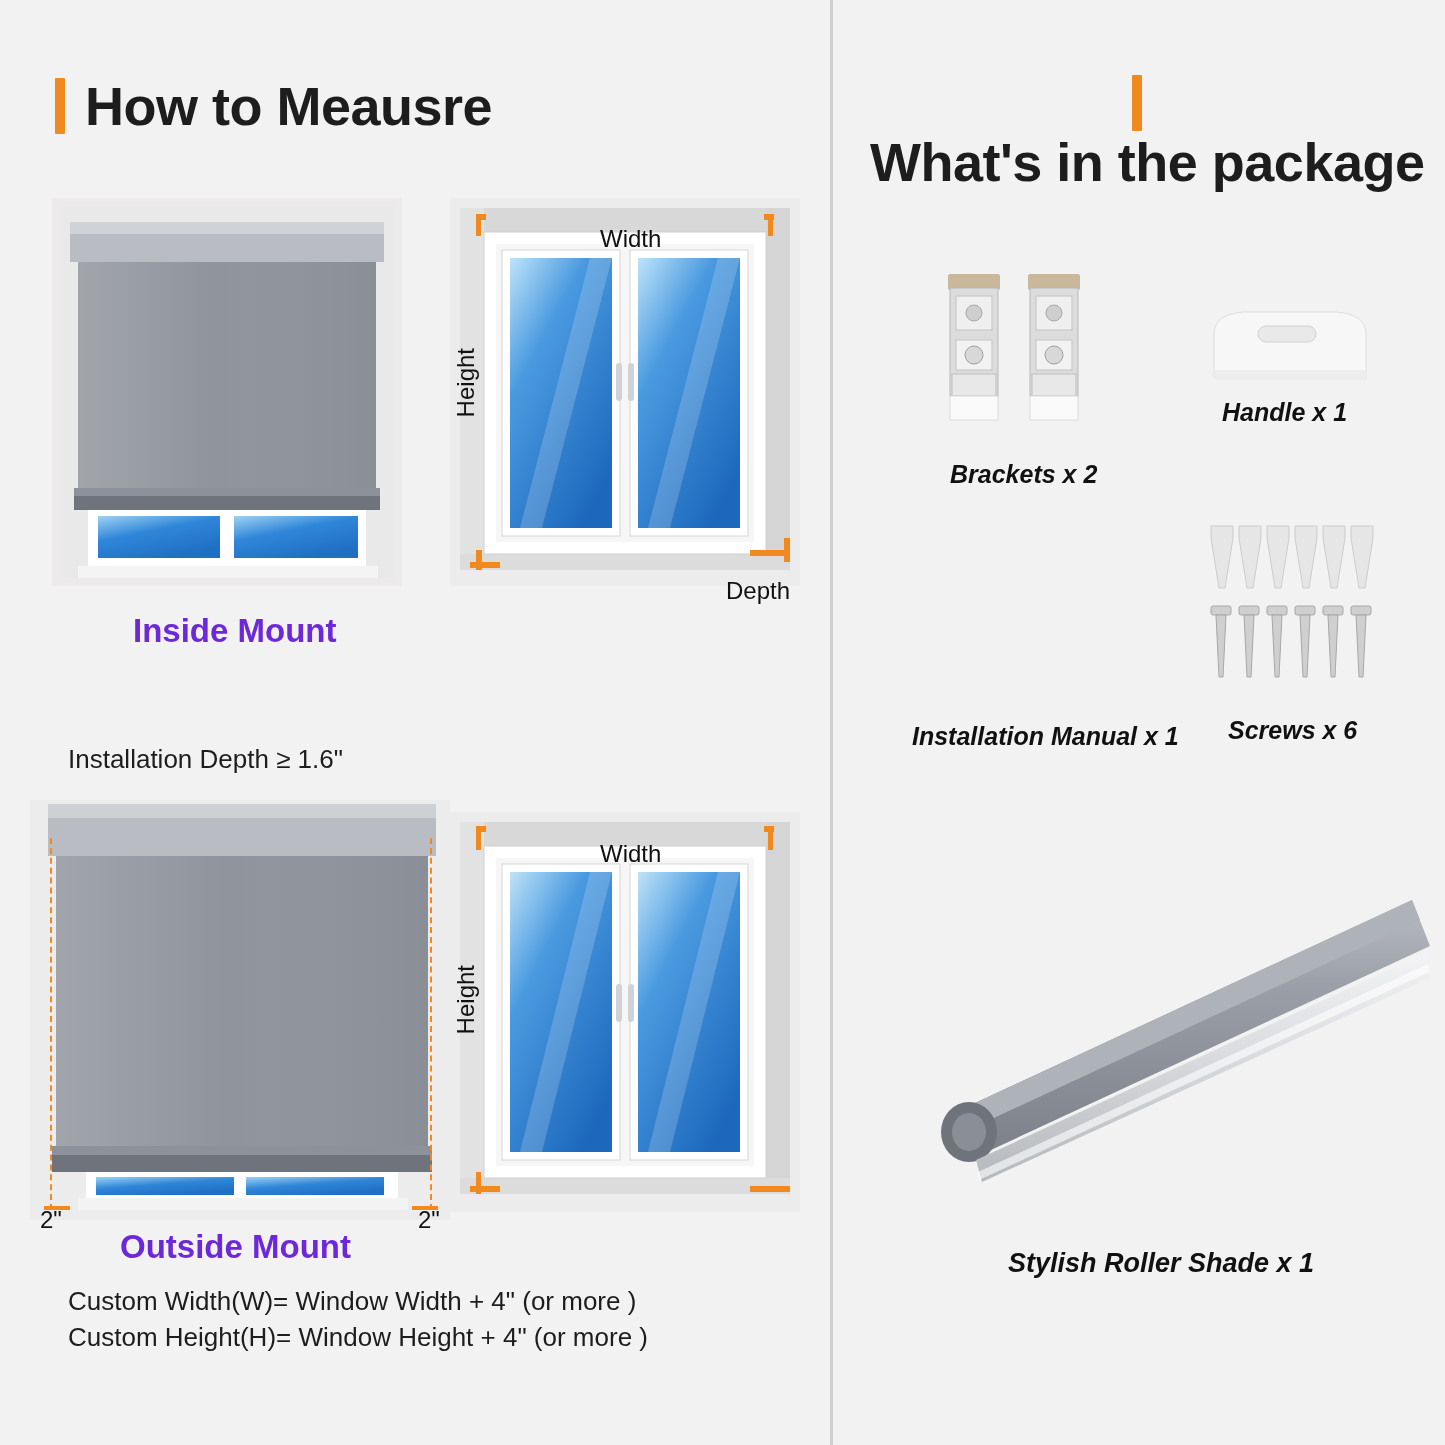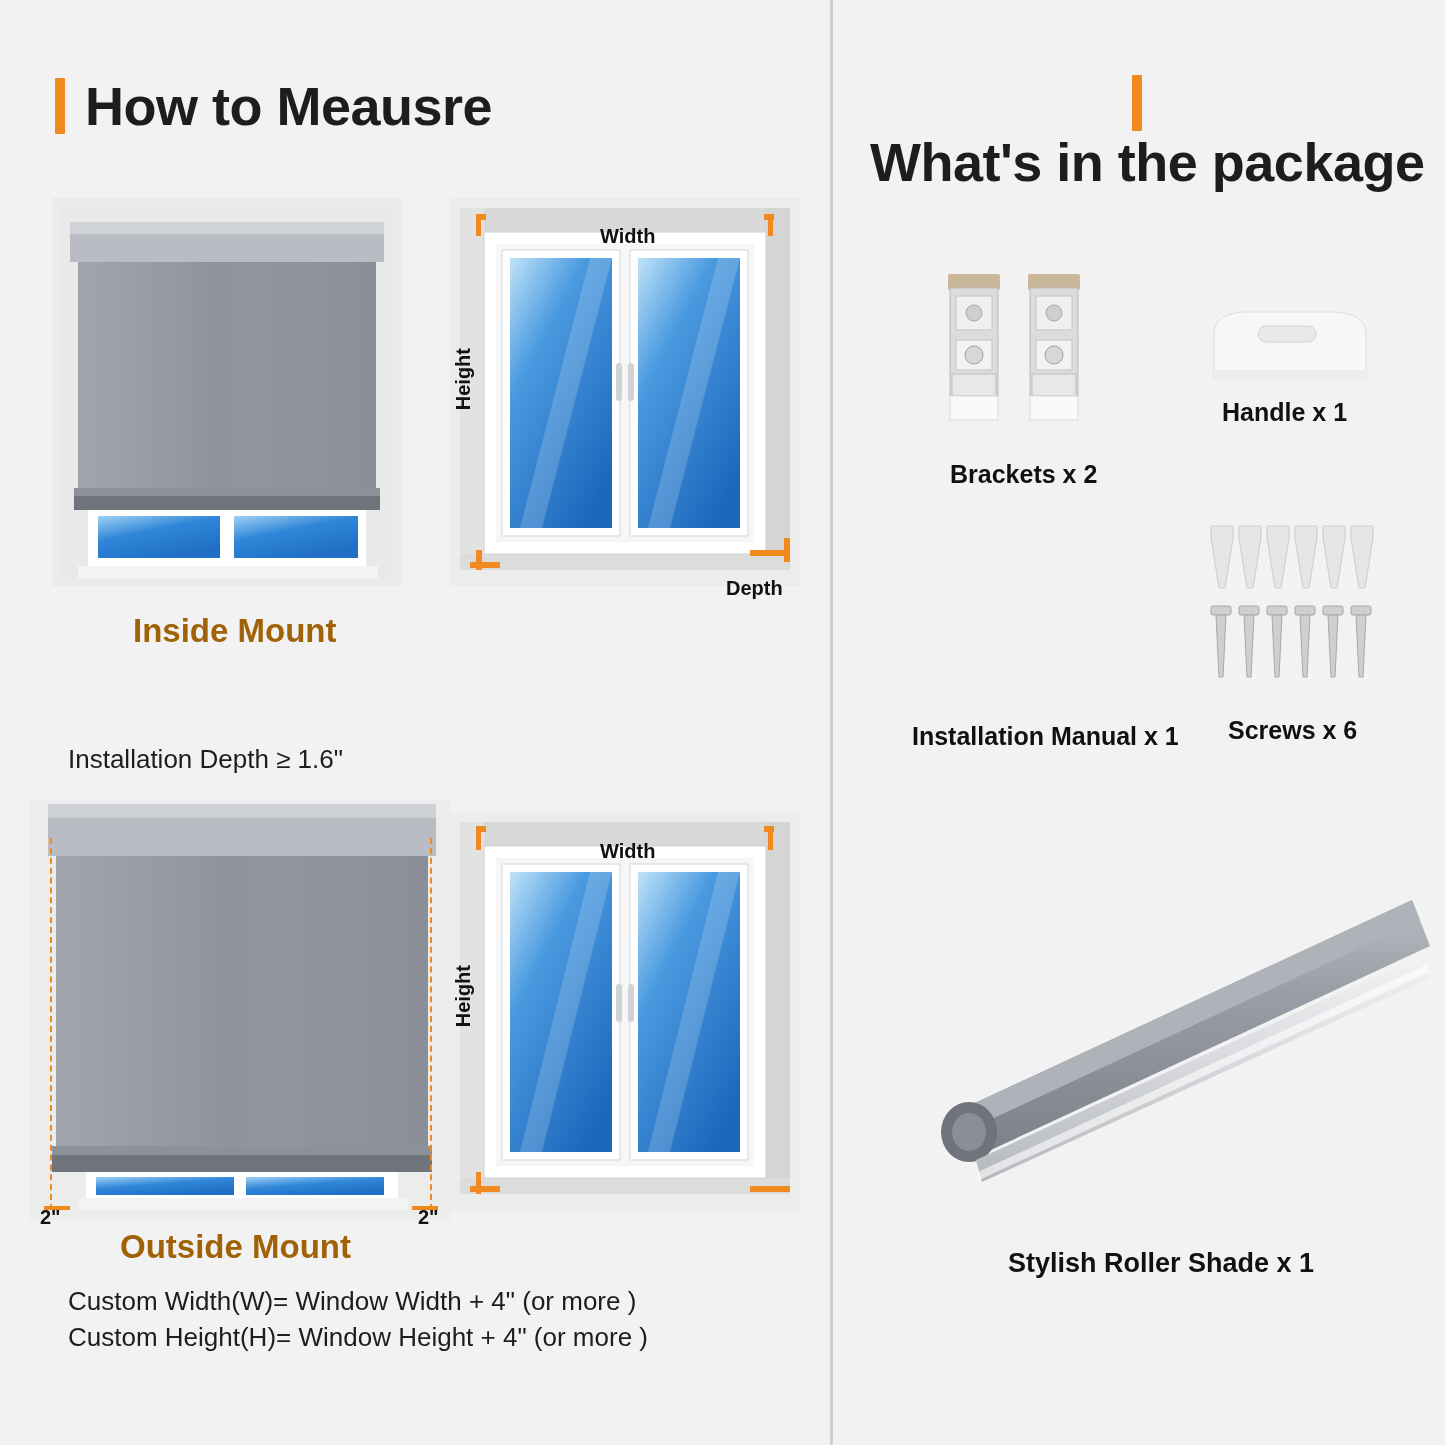--- a/index.html
+++ b/index.html
@@ -18,27 +18,27 @@
   .heading{position:absolute;display:flex;align-items:center;}
   .heading .bar{width:10px;height:56px;background:#f08a1e;margin-right:20px;border-radius:1px;}
   .heading .htxt{font-size:54px;font-weight:bold;letter-spacing:-0.5px;color:#1d1d1d;}
   #h-left{left:55px;top:75px;}
   #h-right{left:870px;top:75px;flex-direction:column;}
 
   
   .panel{position:absolute;}
 
   .caption{
-    position:absolute;font-size:33px;font-weight:bold;color:#a16207;text-align:right;
+    position:absolute;font-size:33px;font-weight:bold;color:#6d28d9;text-align:right;
   }
   .lineTxt{position:absolute;font-size:26px;color:#1d1d1d;white-space:nowrap;}
 
-  .pkg-label{position:absolute;font-size:25px;font-weight:bold;color:#111;white-space:nowrap;}
-
-  .dimlabel{position:absolute;font-size:20px;font-weight:bold;color:#111;}
+  .pkg-label{position:absolute;font-size:25px;font-weight:bold;font-style:italic;color:#111;white-space:nowrap;}
+
+  .dimlabel{position:absolute;font-size:24px;font-weight:normal;color:#111;}
   .vert{writing-mode:vertical-rl;transform:rotate(180deg);}
 
   
   .orange{background:#f08a1e;position:absolute;}
   .dashed-v{position:absolute;border-left:2px dashed #f08a1e;}
 </style>
 </head>
 <body>
 
 <div class="page">

